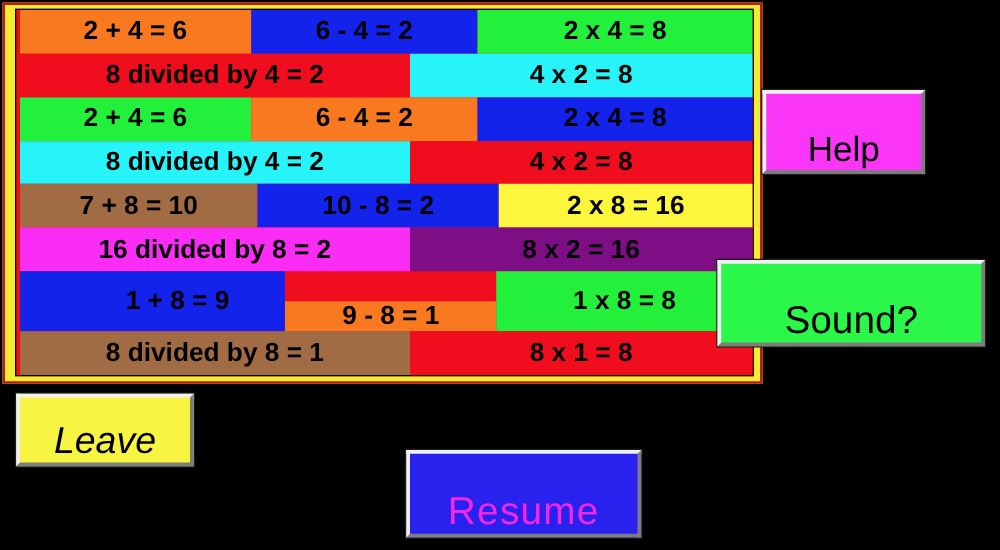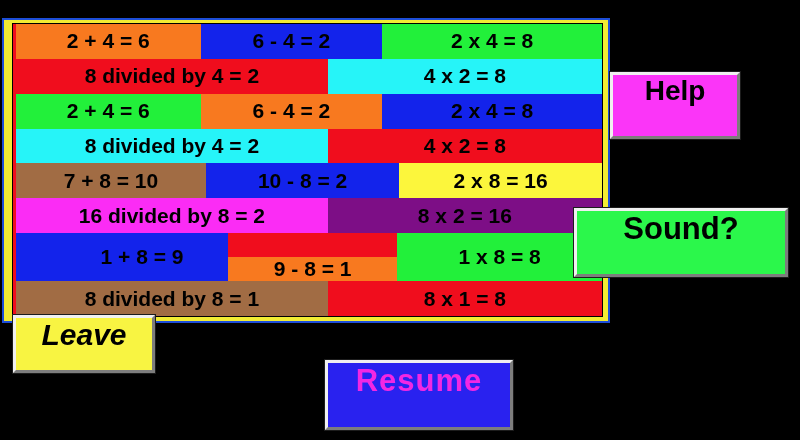--- a/index.html
+++ b/index.html
@@ -2,41 +2,41 @@
 <html><head>
 <meta charset="utf-8">
 <style>
   html,body{margin:0;padding:0;background:#000;}
   #stage{
     position:relative;width:800px;height:440px;background:#000;overflow:hidden;
     font-family:"Liberation Sans", sans-serif;
   }
   
   #board{
-    position:absolute;left:2px;top:18px;width:608px;height:305px;
-    box-sizing:border-box;border:2px solid #1d4ed8;
+    position:absolute;left:2px;top:2px;width:608px;height:305px;
+    box-sizing:border-box;border:2px solid #b91c1c;
     padding:3px 5px 4px 8px; 
   }
   #board-inner{
     width:100%;height:100%;box-sizing:border-box;
     border:1px solid #000;
     display:flex;flex-direction:column;
     padding-left:3px; 
   }
   .eq-row{flex:1;display:flex;}
   .eq-cell{
     display:flex;align-items:center;justify-content:center;
     font-weight:bold;font-size:21px;color:#000;
     white-space:nowrap;overflow:hidden;
   }
   
   .btn3d{
     position:absolute;box-sizing:border-box;
-    display:flex;align-items:flex-start;justify-content:center;
-    font-weight:bold;color:#000;cursor:pointer;
+    display:flex;align-items:flex-end;justify-content:center;
+    font-weight:normal;color:#000;cursor:pointer;
     border:3px solid;border-color:#f0f0f0 #7d7d7d #7d7d7d #f0f0f0;
     box-shadow:0 0 0 1px #1c1c1c;
   }
   #btn-help  {left:610px;top:72px; width:130px;height:67px;font-size:28px;}
   #btn-sound {left:574px;top:208px;width:214px;height:69px;font-size:31px;}
   #btn-leave {left:13px; top:315px;width:142px;height:58px;font-size:30px;font-style:italic;}
   #btn-resume{left:325px;top:360px;width:188px;height:70px;font-size:31px;letter-spacing:1px;}
 </style>
 </head>
 <body>

